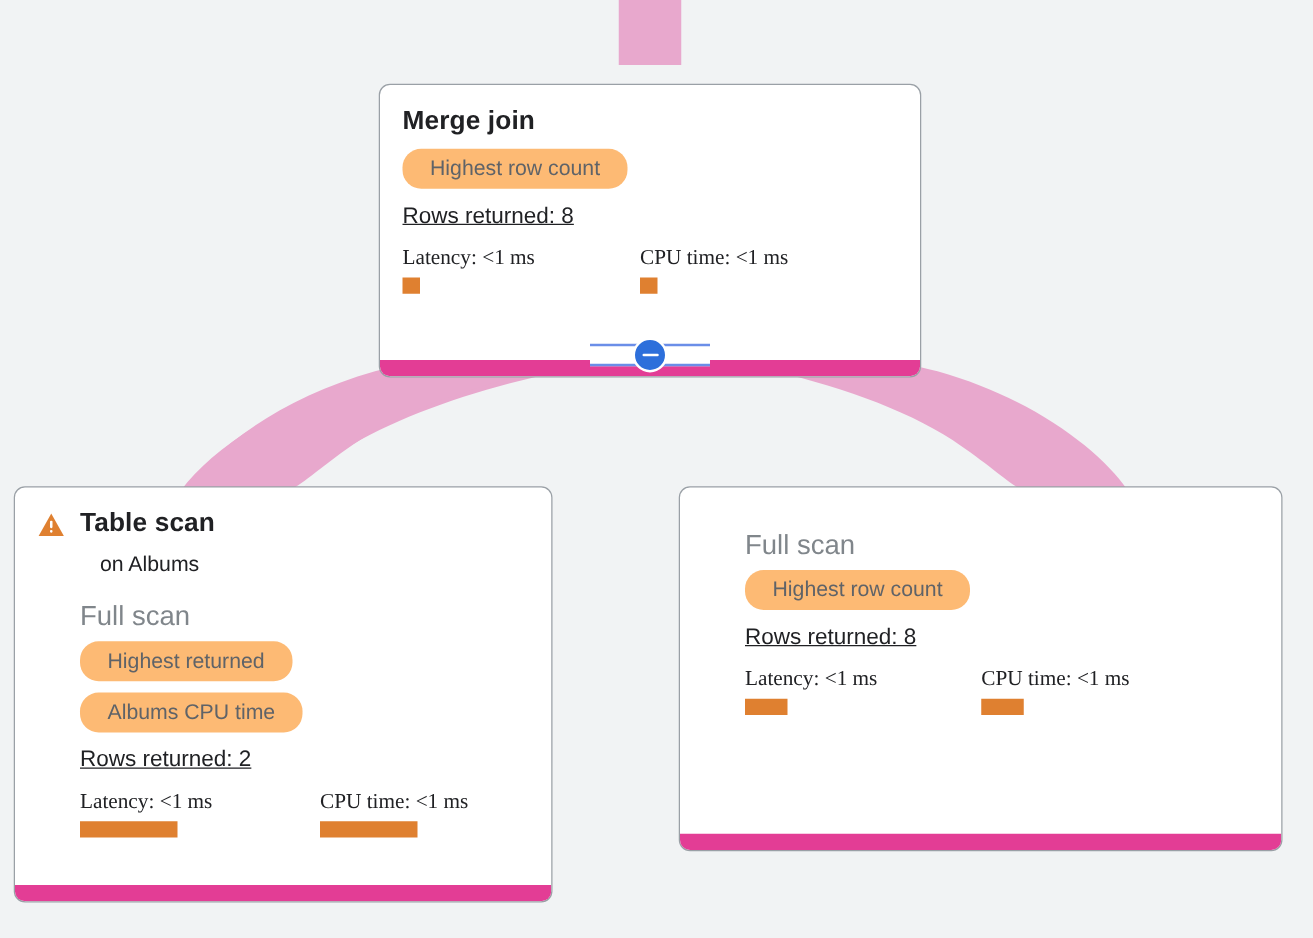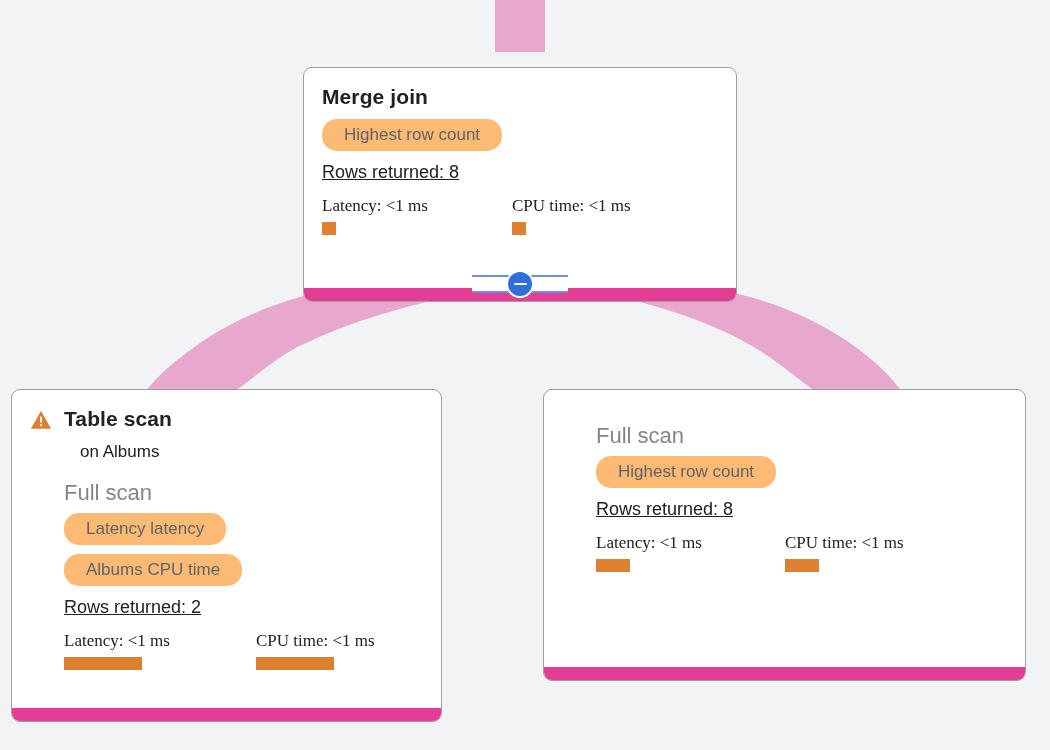--- a/index.html
+++ b/index.html
@@ -246,21 +246,21 @@
           <rect x="10.9" y="16.3" width="2.2" height="2.4" rx="1" fill="#ffffff"></rect>
         </svg>
         <div class="node-title">Table scan</div>
       </div>
 
       <div style="margin-left:34px;">
         <div class="node-subtitle">on Albums</div>
         <div class="node-scantype">Full scan</div>
 
         <div class="chip-row">
-          <span class="chip">Latency latency</span>
+          <span class="chip">Highest returned</span>
         </div>
         <div class="chip-row">
           <span class="chip">Albums CPU time</span>
         </div>
 
         <div class="rows-returned">Rows returned: 2</div>
 
         <div class="metrics">
           <div class="metric" style="width:192px;">
             <div class="metric-label">Latency: &lt;1 ms</div>

